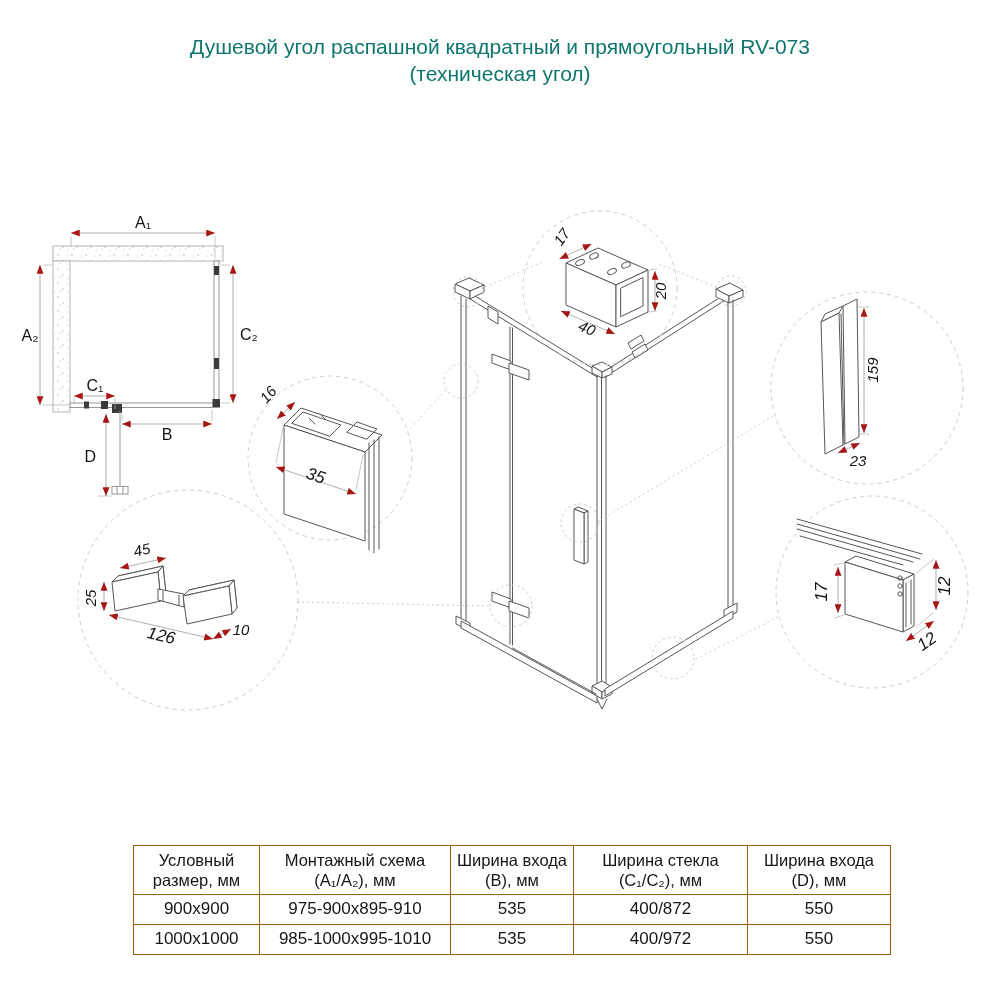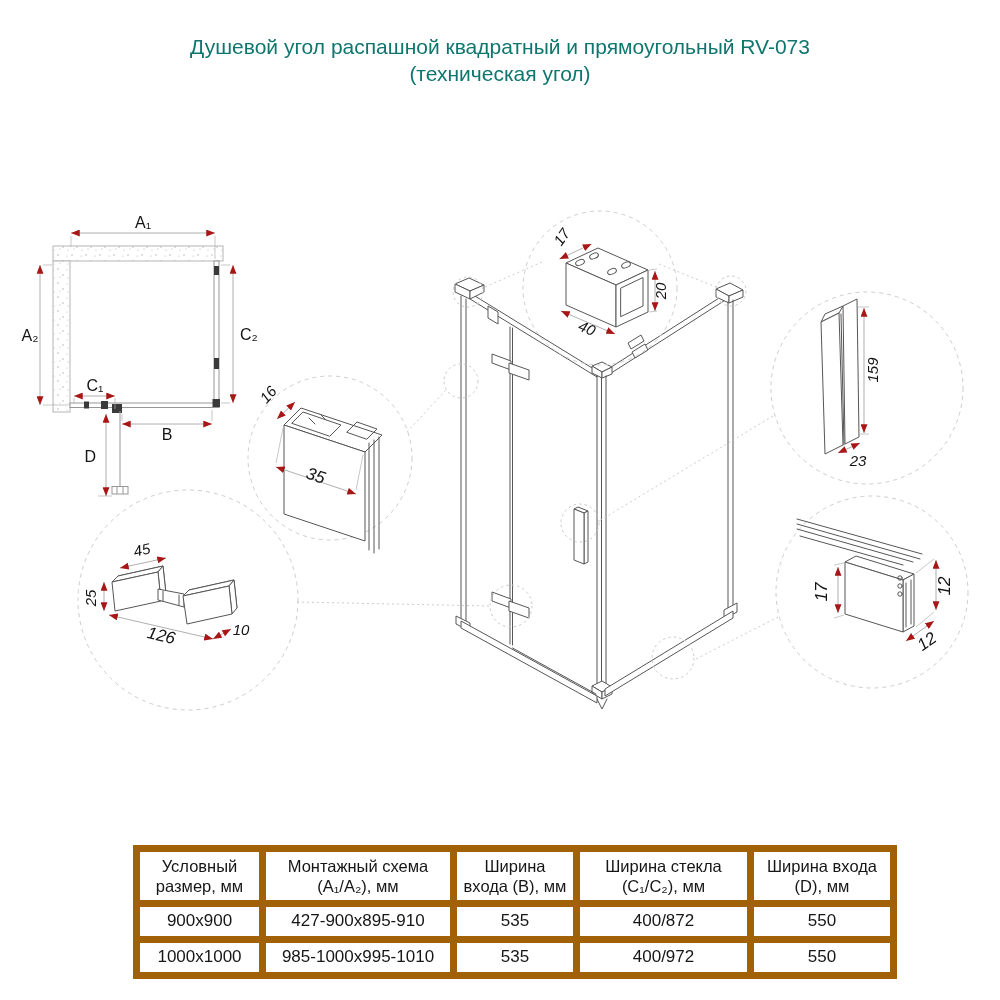--- a/index.html
+++ b/index.html
@@ -18,21 +18,21 @@
   .ext{stroke:#b0b0b0;stroke-width:0.7;fill:none;}
   .dimtxt{font-size:15px;fill:#141414;font-style:italic;}
   .dimtxt17{font-size:17px;fill:#141414;font-style:italic;}
   .plantxt{font-size:16px;fill:#141414;font-style:normal;}
   .callout{fill:none;stroke:#cdcdcd;stroke-width:1;stroke-dasharray:4 4;}
   .target{fill:none;stroke:#c9c9c9;stroke-width:1;stroke-dasharray:2.5 3;}
   .leader{fill:none;stroke:#c6c6c6;stroke-width:0.9;stroke-dasharray:2 3;}
   
   table.spec{position:absolute;left:133px;top:845px;width:757px;border-collapse:collapse;
              table-layout:fixed;font-size:17px;color:#161616;}
-  table.spec th,table.spec td{border:7px solid #a16207;text-align:center;vertical-align:middle;
+  table.spec th,table.spec td{border:1px solid #a16207;text-align:center;vertical-align:middle;
              font-weight:400;padding:2px 4px;line-height:1.22;}
   table.spec th{height:44px;font-size:16.5px;}
   table.spec td{height:25px;}
 </style>
 </head>
 <body>
 
 <div class="title">
   <div>Душевой угол распашной квадратный и прямоугольный RV-073</div>
   <div>(техническая угол)</div>
@@ -288,21 +288,21 @@
         <th>Условный размер, мм</th>
         <th>Монтажный схема (A₁/A₂), мм</th>
         <th>Ширина входа (B), мм</th>
         <th>Ширина стекла (C₁/C₂), мм</th>
         <th>Ширина входа (D), мм</th>
       </tr>
     </thead>
   <tbody>
       <tr>
         <td>900x900</td>
-        <td>427-900x895-910</td>
+        <td>975-900x895-910</td>
         <td>535</td>
         <td>400/872</td>
         <td>550</td>
       </tr>
       <tr>
         <td>1000x1000</td>
         <td>985-1000x995-1010</td>
         <td>535</td>
         <td>400/972</td>
         <td>550</td>

